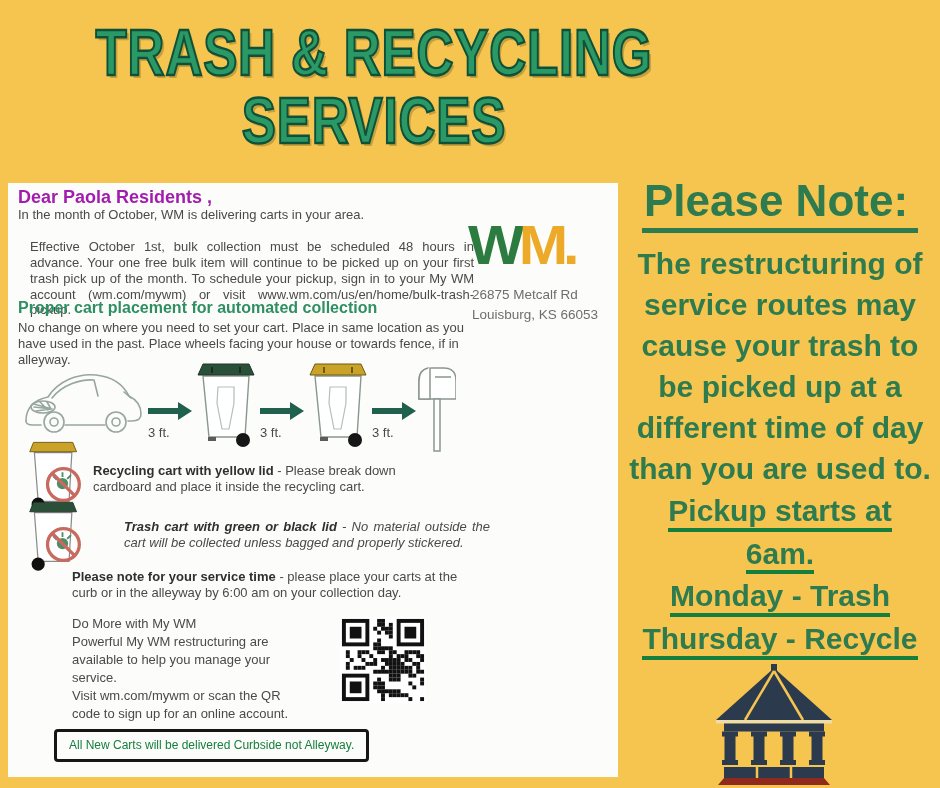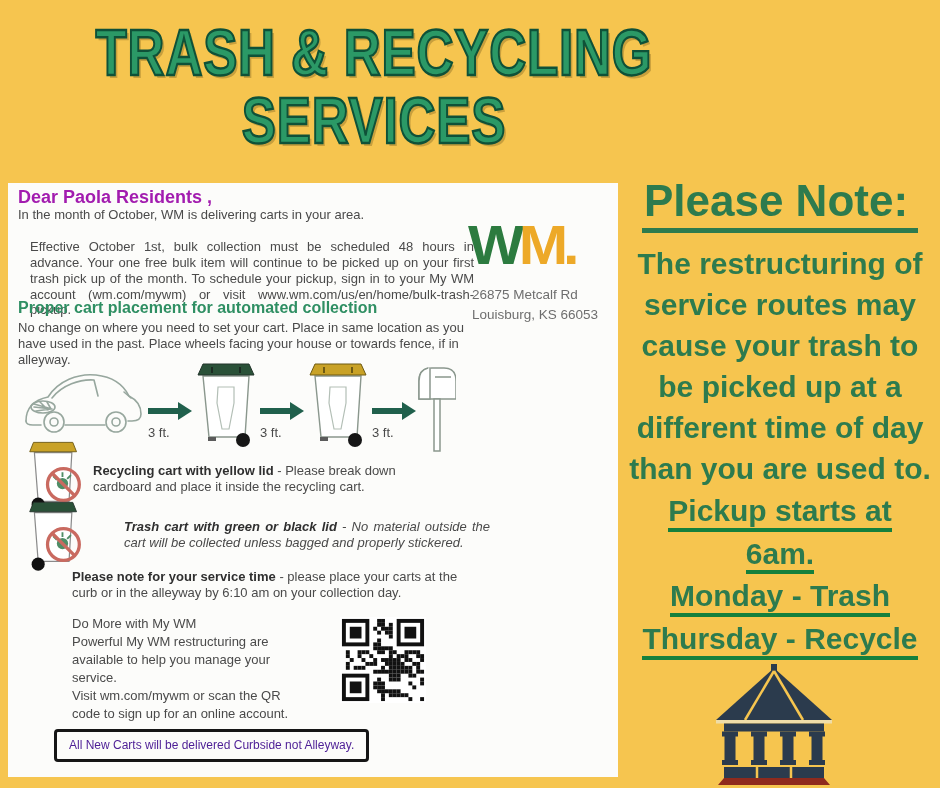--- a/index.html
+++ b/index.html
@@ -38,21 +38,21 @@
   .item-text1{position:absolute;left:73px;top:268px;width:358px;margin:12px;}
   .item-icon2{position:absolute;left:18px;top:316px;}
   .item-text2{position:absolute;left:100px;top:320px;width:366px;margin:16px;text-align:justify;font-style:italic;}
   .item-text1 b,.item-text2 b,.p-service b{color:#2F2F2F;}
   .p-service{position:absolute;left:64px;top:386px;width:400px;margin:0;}
   .mywm{position:absolute;left:64px;top:432px;line-height:1.38;}
   .qr{position:absolute;left:332px;top:434px;}
   .curbside-box{
     position:absolute;left:46px;top:546px;
     border:3px solid #161616;border-radius:4px;
-    padding:6px 12px;font-size:12px;white-space:nowrap;color:#4c1d95;
+    padding:6px 12px;font-size:12px;white-space:nowrap;color:#15803d;
   }
 
   .wm-block{position:absolute;left:460px;top:34px;width:148px;}
   .wm-logo{font-weight:bold;font-size:56px;line-height:1;letter-spacing:-5px;transform:scaleX(1.06);transform-origin:0 0;}
   .wm-logo .w{color:#2C7B3F;}
   .wm-logo .m{color:#EDA928;}
   .wm-logo .dot{color:#EDA928;letter-spacing:0;}
   .wm-addr{margin-top:12px;margin-left:4px;font-size:13.5px;color:#6E6E6E;line-height:1.5;}
 
   
@@ -160,21 +160,21 @@
       <path d="M9,14 L49,14 L46,66 L13,66 Z" fill="#ffffff" stroke="#8a8a8a" stroke-width="1.3"></path>
       <polygon points="4,13 54,13 50,3 8,3" fill="#2A5138" stroke="#23352B" stroke-width="1"></polygon>
       <circle cx="13" cy="69" r="7" fill="#111111"></circle>
       <circle cx="39" cy="47" r="6" fill="#4E8D66"></circle>
       <path d="M33,43 l-4,-4 M44,42 l4,-4 M39,40 v-5" stroke="#4E8D66" stroke-width="2"></path>
       <circle cx="40" cy="48" r="17" fill="none" stroke="#C96A60" stroke-width="3.5"></circle>
       <line x1="28" y1="36" x2="52" y2="60" stroke="#C96A60" stroke-width="3.5"></line>
     </svg>
     <p class="item-text2"><b>Trash cart with green or black lid</b><span> -  No material outside the cart will be collected unless bagged and properly stickered.</span></p>
 
-    <p class="p-service"><b>Please note for your service time</b><span> - please  place your carts at the curb or in the alleyway by 6:10 am on your collection day.</span></p>
+    <p class="p-service"><b>Please note for your service time</b><span> - please  place your carts at the curb or in the alleyway by 6:00 am on your collection day.</span></p>
 
     <div class="mywm">
       <div>Do More with My WM</div>
       <div>Powerful My WM restructuring are</div>
       <div>available to help you manage your</div>
       <div>service.</div>
       <div>Visit wm.com/mywm or scan the QR</div>
       <div>code to sign up for an online account.</div>
     </div>
 

